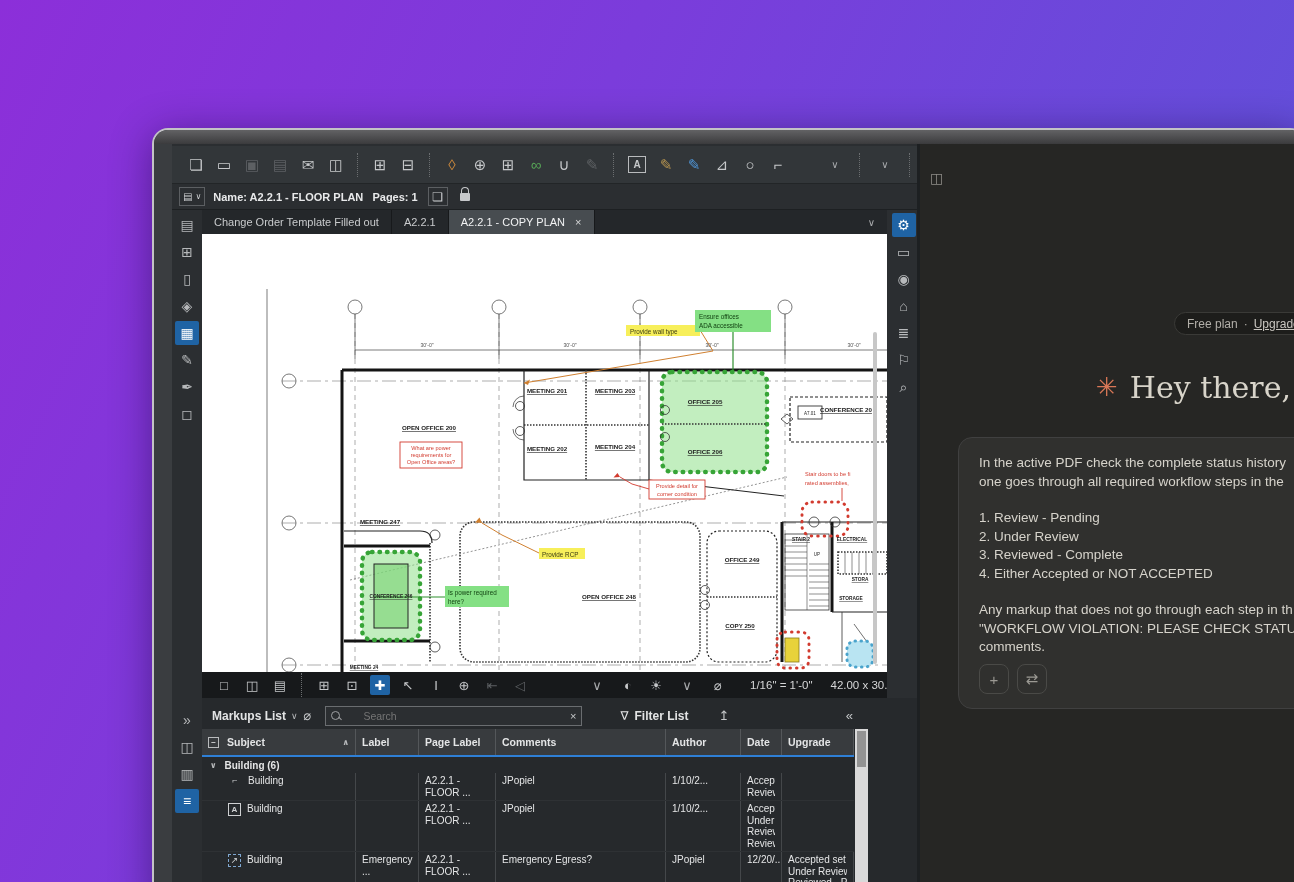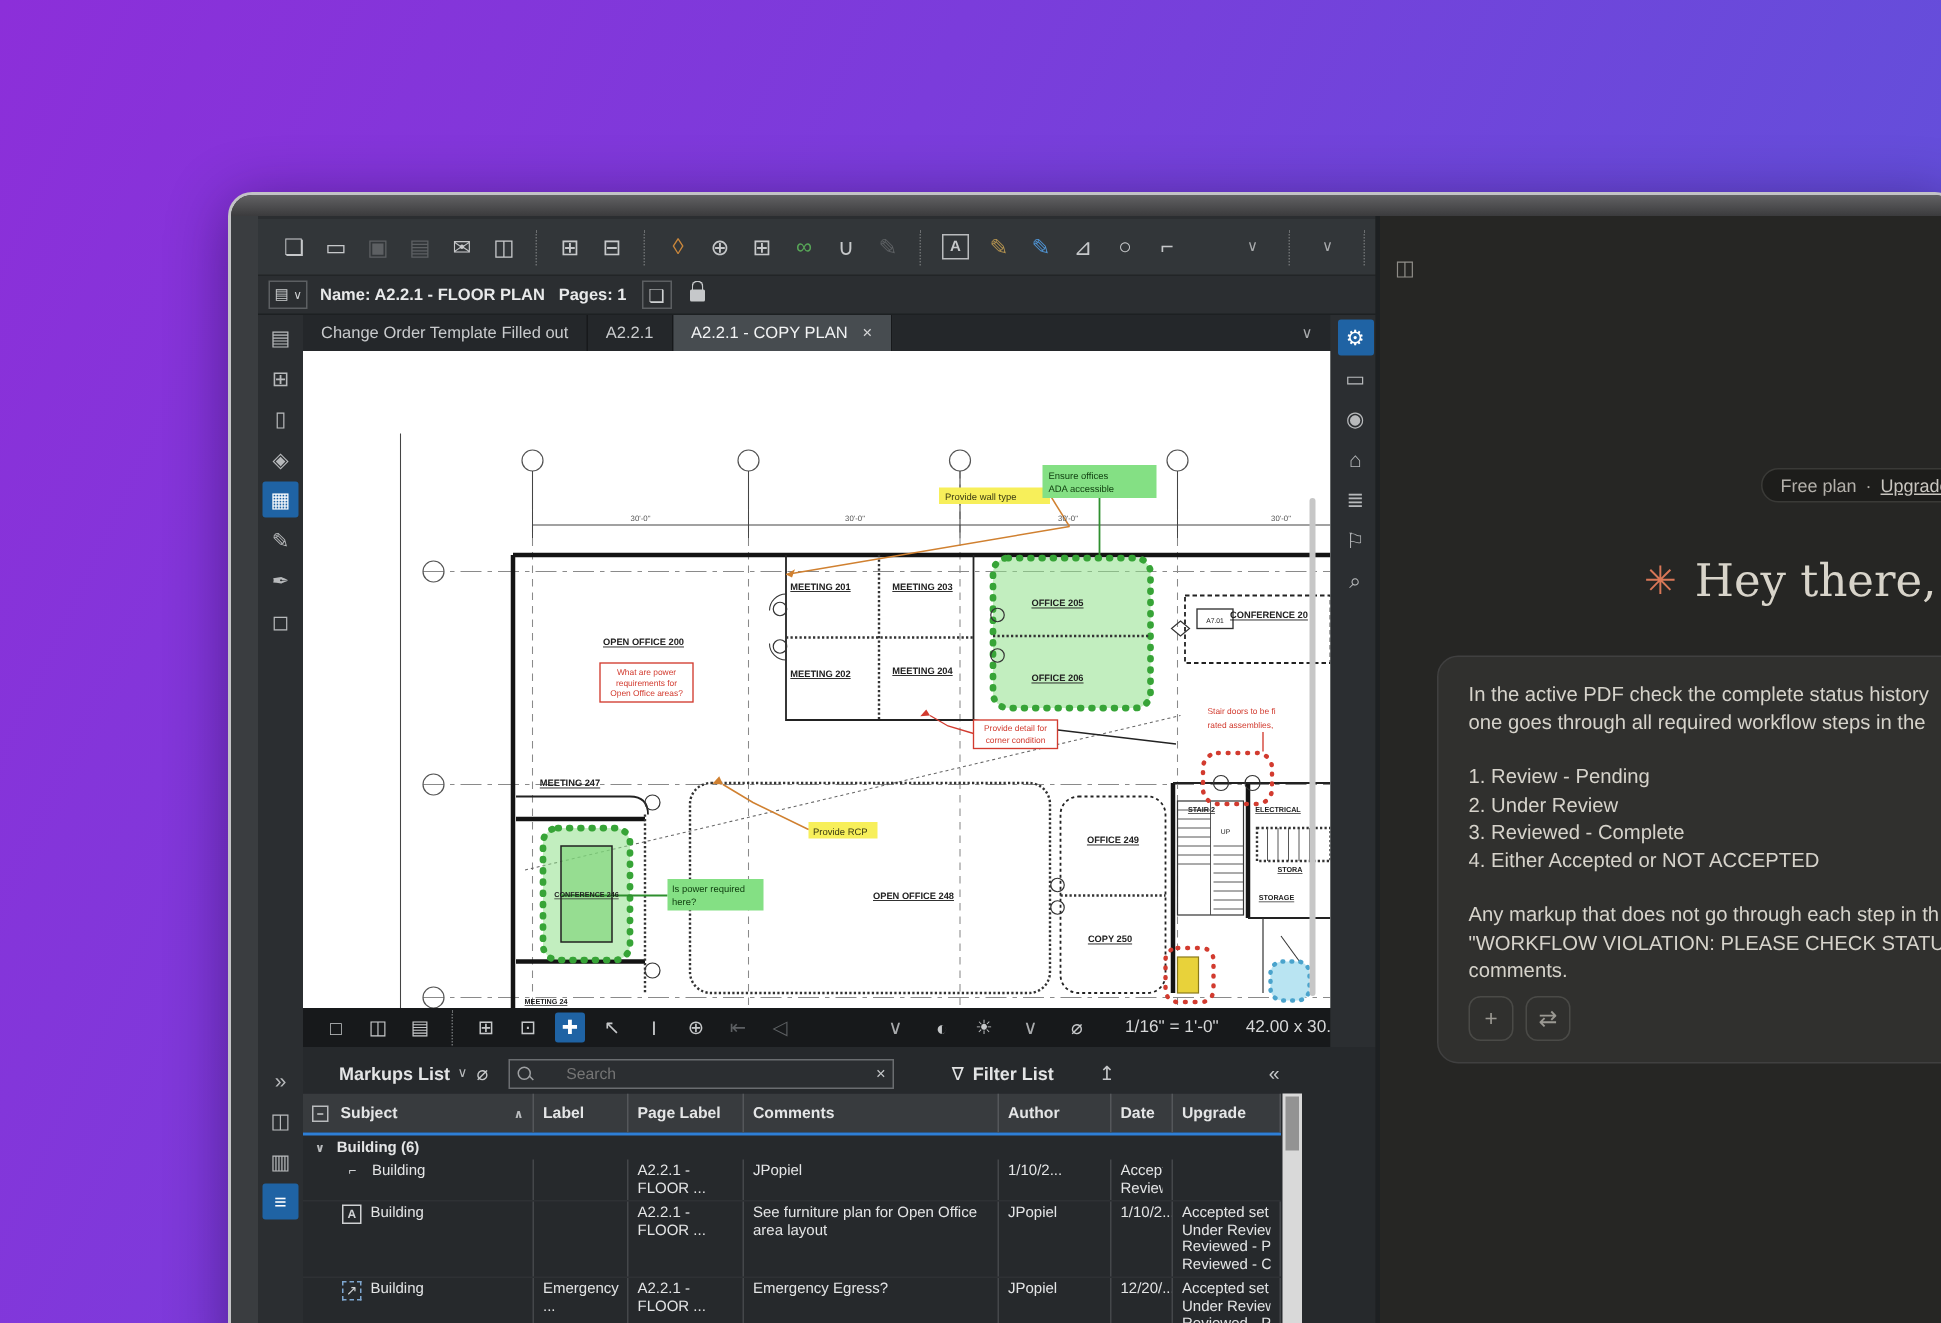--- a/index.html
+++ b/index.html
@@ -56,21 +56,21 @@
   .viewbar .icon{font-size:13px;height:20px;}
   .viewbar .icon.active{background:#1f63a4;color:#fff;border-radius:2px;}
   .vright{margin-left:auto;display:flex;align-items:center;color:#d6d7d8;}
   .scale,.psize{font-size:11.5px;margin-left:18px;white-space:nowrap;}
   
   .bottomrow{position:absolute;left:18px;top:568px;right:384px;bottom:0;background:#26292c;}
   .brail{position:absolute;left:0;top:0;width:30px;bottom:0;background:#2b2e31;}
   .mpanel{position:absolute;left:30px;top:0;width:667px;bottom:0;}
   .mtoolbar{position:absolute;left:0;top:4px;right:0;height:27px;display:flex;align-items:center;
     color:#e3e4e5;font-size:12px;}
-  .mtitle{font-weight:bold;margin-left:24px;white-space:nowrap;}
+  .mtitle{font-weight:bold;margin-left:10px;white-space:nowrap;}
   .mchev{font-size:9px;margin:0 6px 0 5px;color:#b9bbbd;}
   .meye{font-size:13px;color:#c6c8ca;margin-right:14px;}
   .msearch{display:flex;align-items:center;width:245px;height:18px;border:1px solid #6a6d70;
     background:#2b2e31;padding:0 5px;}
   .i-mag{width:7px;height:7px;border:1.4px solid #9fa1a3;border-radius:50%;position:relative;flex:none;}
   .i-mag:after{content:"";position:absolute;left:6px;top:6px;width:4px;height:1.4px;background:#9fa1a3;
     transform:rotate(45deg);}
   .msearch input{flex:1;background:transparent;border:none;outline:none;color:#dadbdc;
     font-size:10.5px;margin-left:21px;font-family:inherit;}
   .mx{color:#c6c8ca;font-size:11px;}
@@ -508,21 +508,20 @@
                 <div>Reviewed - Complete set by h</div>
               </div>
             </div>
             <div class="mrow">
               <div class="cell subj">
                 <span class="mk-ic b">A</span>
                 <span>Building</span>
               </div>
               <div class="cell"></div>
               <div class="cell">A2.2.1 - FLOOR ...</div>
-              <div class="cell">See furniture plan for Open Office area layout</div>
               <div class="cell">JPopiel</div>
               <div class="cell">1/10/2...</div>
               <div class="cell st">
                 <div>Accepted set by hpotter on 8</div>
                 <div>Under Review set by hpotter</div>
                 <div>Reviewed - Pending set by hp</div>
                 <div>Reviewed - Complete set by h</div>
               </div>
             </div>
             <div class="mrow">

